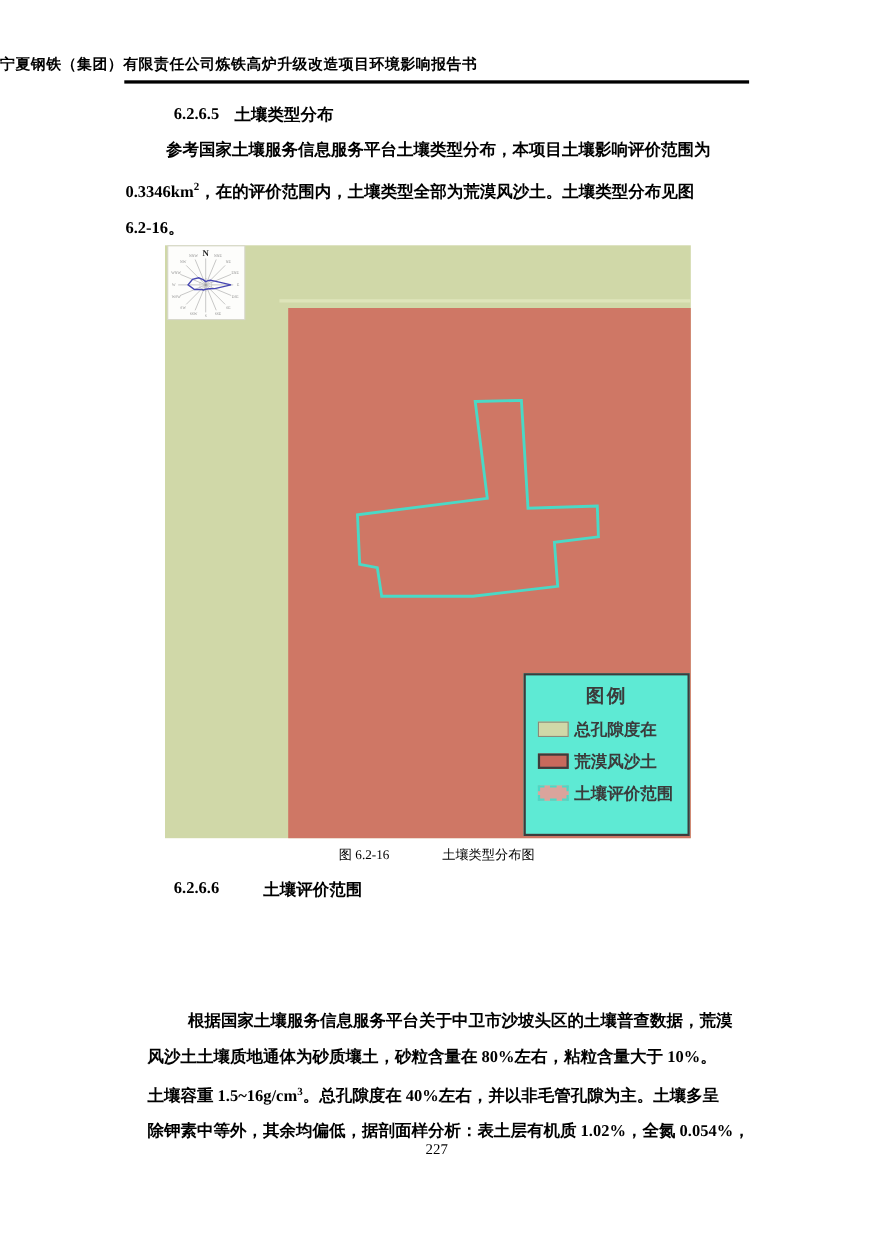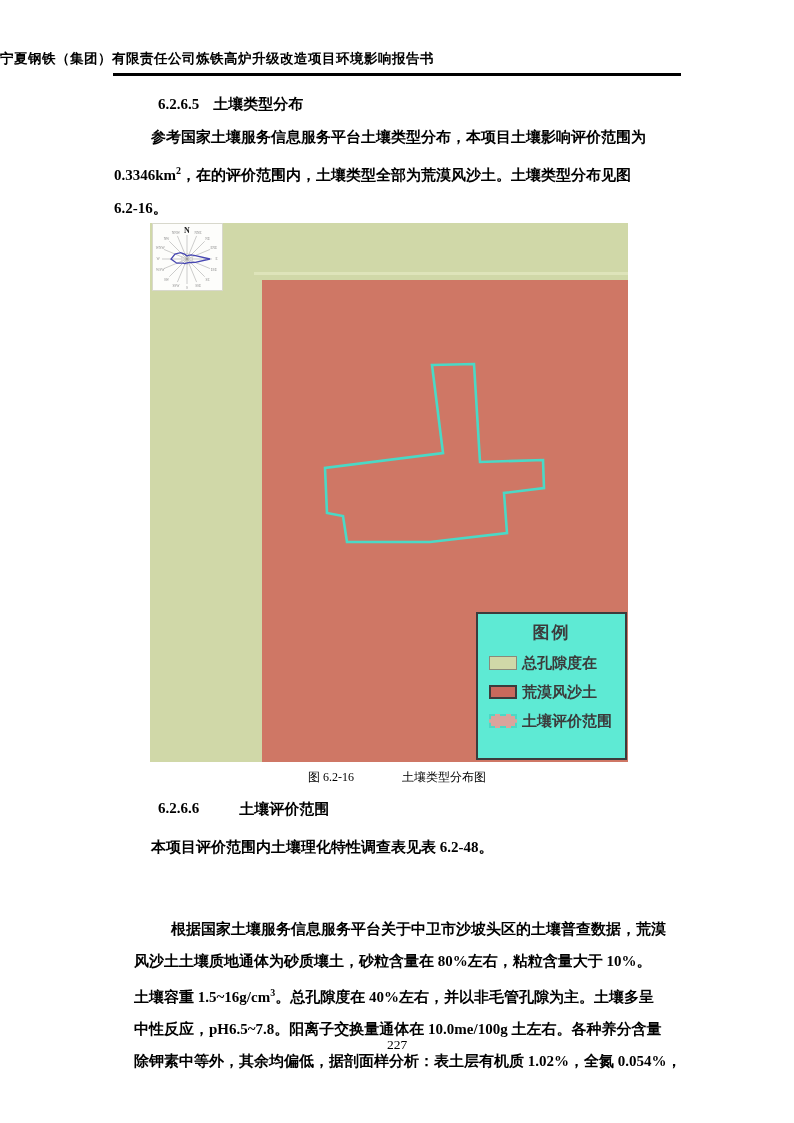--- a/index.html
+++ b/index.html
@@ -135,27 +135,23 @@
   <div class="caption">
     <span>图 6.2-16</span>
     <span>土壤类型分布图</span>
   </div>
 
   <div class="sec-heading h2">
     <span>6.2.6.6</span>
     <span>土壤评价范围</span>
   </div>
 
-  <div class="para p2">
-    <div class="line indent">本项目评价范围内土壤理化特性调查表见表 6.2-48。</div>
-  </div>
 
   <div class="para p3">
     <div class="line indent">根据国家土壤服务信息服务平台关于中卫市沙坡头区的土壤普查数据，荒漠</div>
     <div class="line">风沙土土壤质地通体为砂质壤土，砂粒含量在 80%左右，粘粒含量大于 10%。</div>
     <div class="line"><span>土壤容重 1.5~16g/cm</span><sup>3</sup><span>。总孔隙度在 40%左右，并以非毛管孔隙为主。土壤多呈</span></div>
-    <div class="line">中性反应，pH6.5~7.8。阳离子交换量通体在 10.0me/100g 土左右。各种养分含量</div>
     <div class="line">除钾素中等外，其余均偏低，据剖面样分析：表土层有机质 1.02%，全氮 0.054%，</div>
   </div>
 
   <div class="page-number">227</div>
 
 </div>
 
 </body></html>

